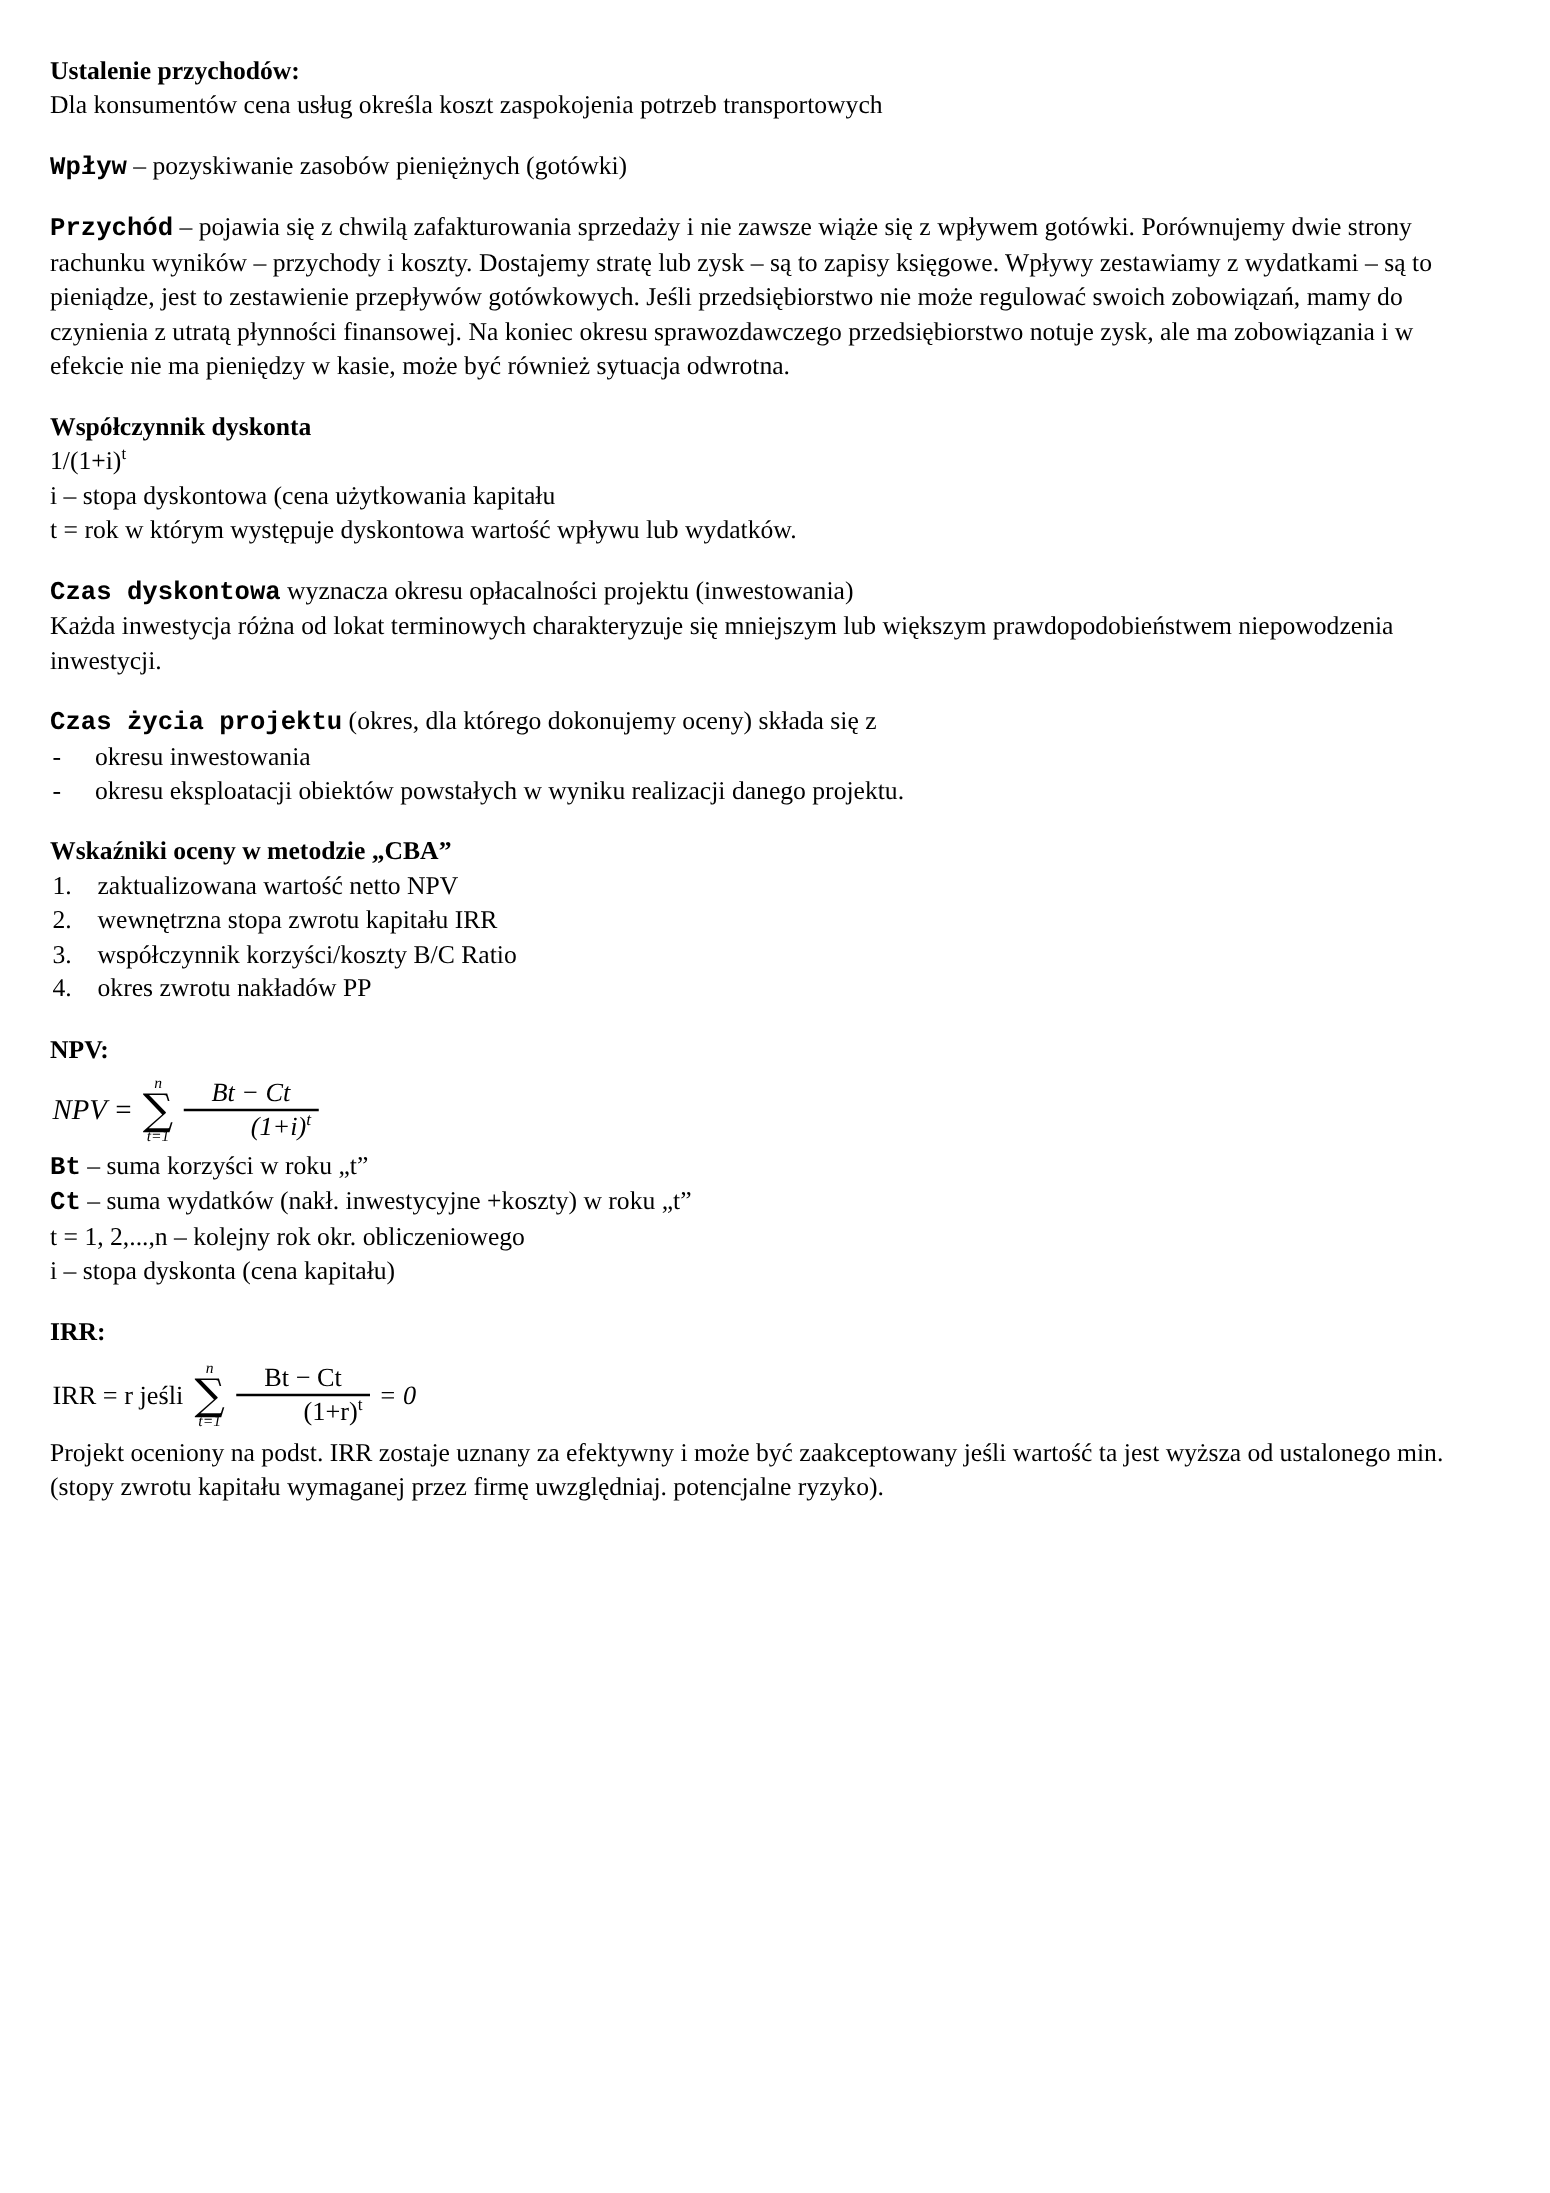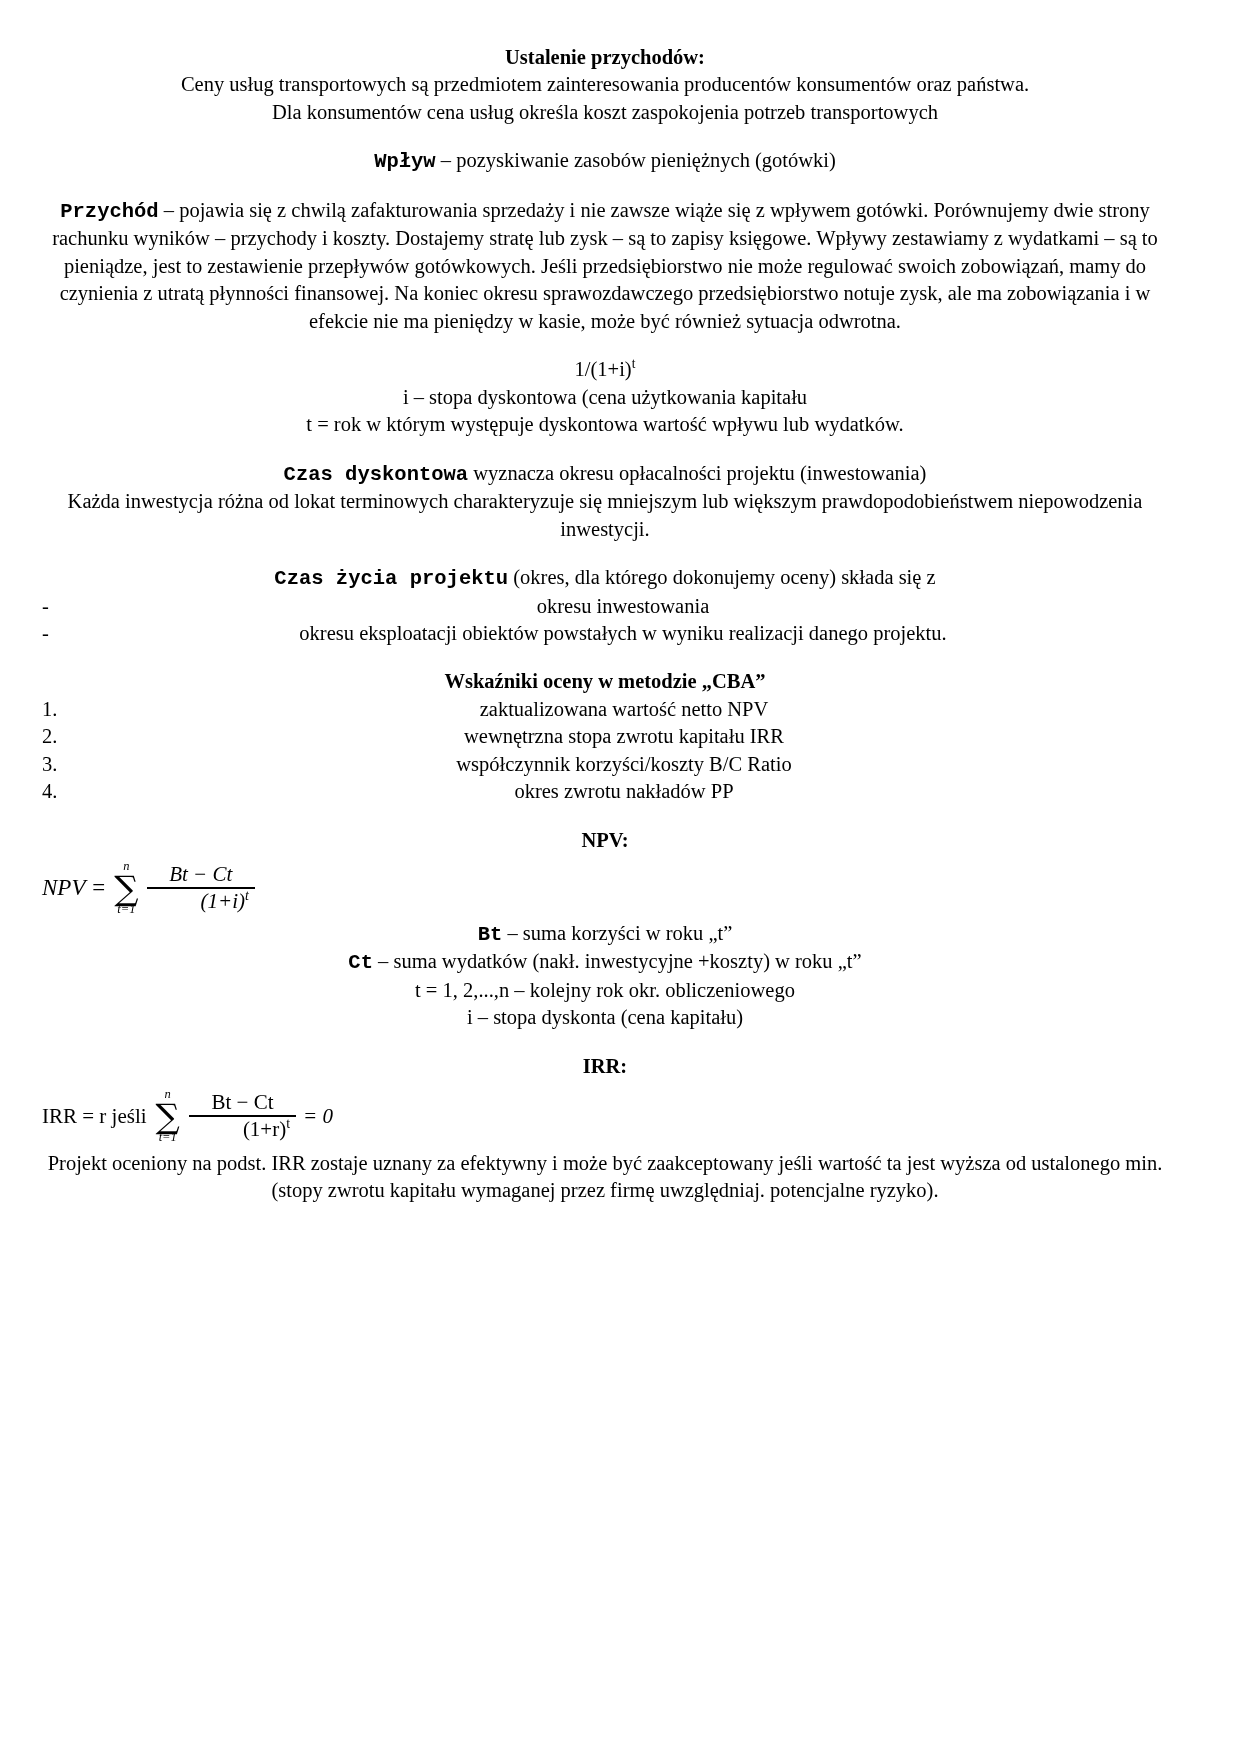--- a/index.html
+++ b/index.html
@@ -13,21 +13,20 @@
     font-family: "Liberation Serif", serif;
     color: #000000;
     -webkit-font-smoothing: antialiased;
   }
   .page {
     position: relative;
     width: 1240px;
     height: 1754px;
     box-sizing: border-box;
     padding: 44px 70px 0 40px;
-    text-align: center;
   }
   .doc {
     font-size: 20.5px;
     line-height: 1.34;
   }
   p {
     margin: 0;
   }
   .gap {
     height: 21px;
@@ -136,33 +135,33 @@
     font-size: 21px;
   }
 </style>
 </head>
 <body>
 
 <div class="page">
   <div class="doc">
 
     <p class="heading">Ustalenie przychodów:</p>
-    <p>Ceny usług transportowych są przedmiotem zainteresowania producentów konsumentów oraz państwa.</p>
     <p>Dla konsumentów cena usług określa koszt zaspokojenia potrzeb transportowych</p>
 
     <div class="gap"></div>
 
     <p><span class="b">Wpływ</span><span> – pozyskiwanie zasobów pieniężnych (gotówki)</span></p>
 
     <div class="gap"></div>
 
     <p><span class="b">Przychód</span><span> – pojawia się z chwilą zafakturowania sprzedaży i nie zawsze wiąże się z wpływem gotówki. Porównujemy dwie strony rachunku wyników – przychody i koszty. Dostajemy stratę lub zysk – są to zapisy księgowe. Wpływy zestawiamy z wydatkami – są to pieniądze, jest to zestawienie przepływów gotówkowych. Jeśli przedsiębiorstwo nie może regulować swoich zobowiązań, mamy do czynienia z utratą płynności finansowej. Na koniec okresu sprawozdawczego przedsiębiorstwo notuje zysk, ale ma zobowiązania i w efekcie nie ma pieniędzy w kasie, może być również sytuacja odwrotna.</span></p>
 
     <div class="gap"></div>
 
+    <p class="heading">Współczynnik dyskonta</p>
     <p><span>1/(1+i)</span><sup>t</sup></p>
     <p>i – stopa dyskontowa (cena użytkowania kapitału</p>
     <p>t = rok w którym występuje dyskontowa wartość wpływu lub wydatków.</p>
 
     <div class="gap"></div>
 
     <p><span class="b">Czas dyskontowa</span><span> wyznacza okresu opłacalności projektu (inwestowania)</span></p>
     <p>Każda inwestycja różna od lokat terminowych charakteryzuje się mniejszym lub większym prawdopodobieństwem niepowodzenia inwestycji.</p>
 
     <div class="gap"></div>

